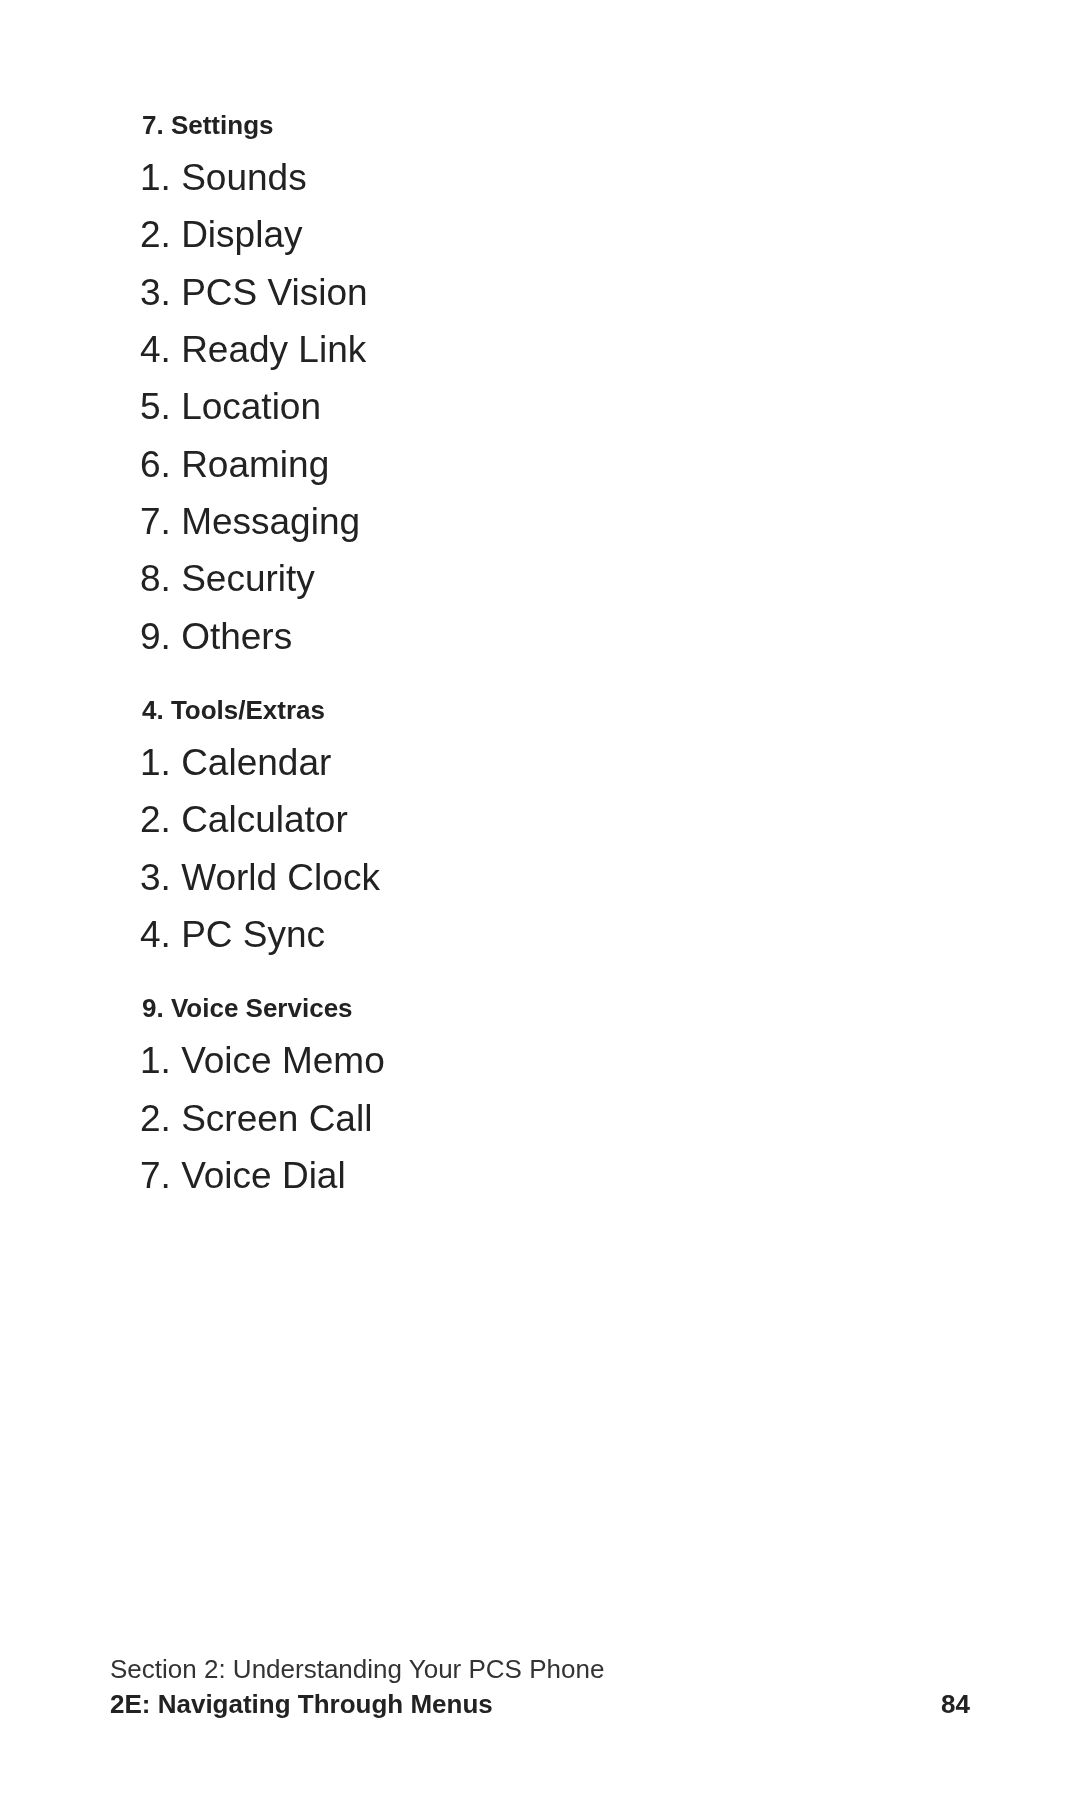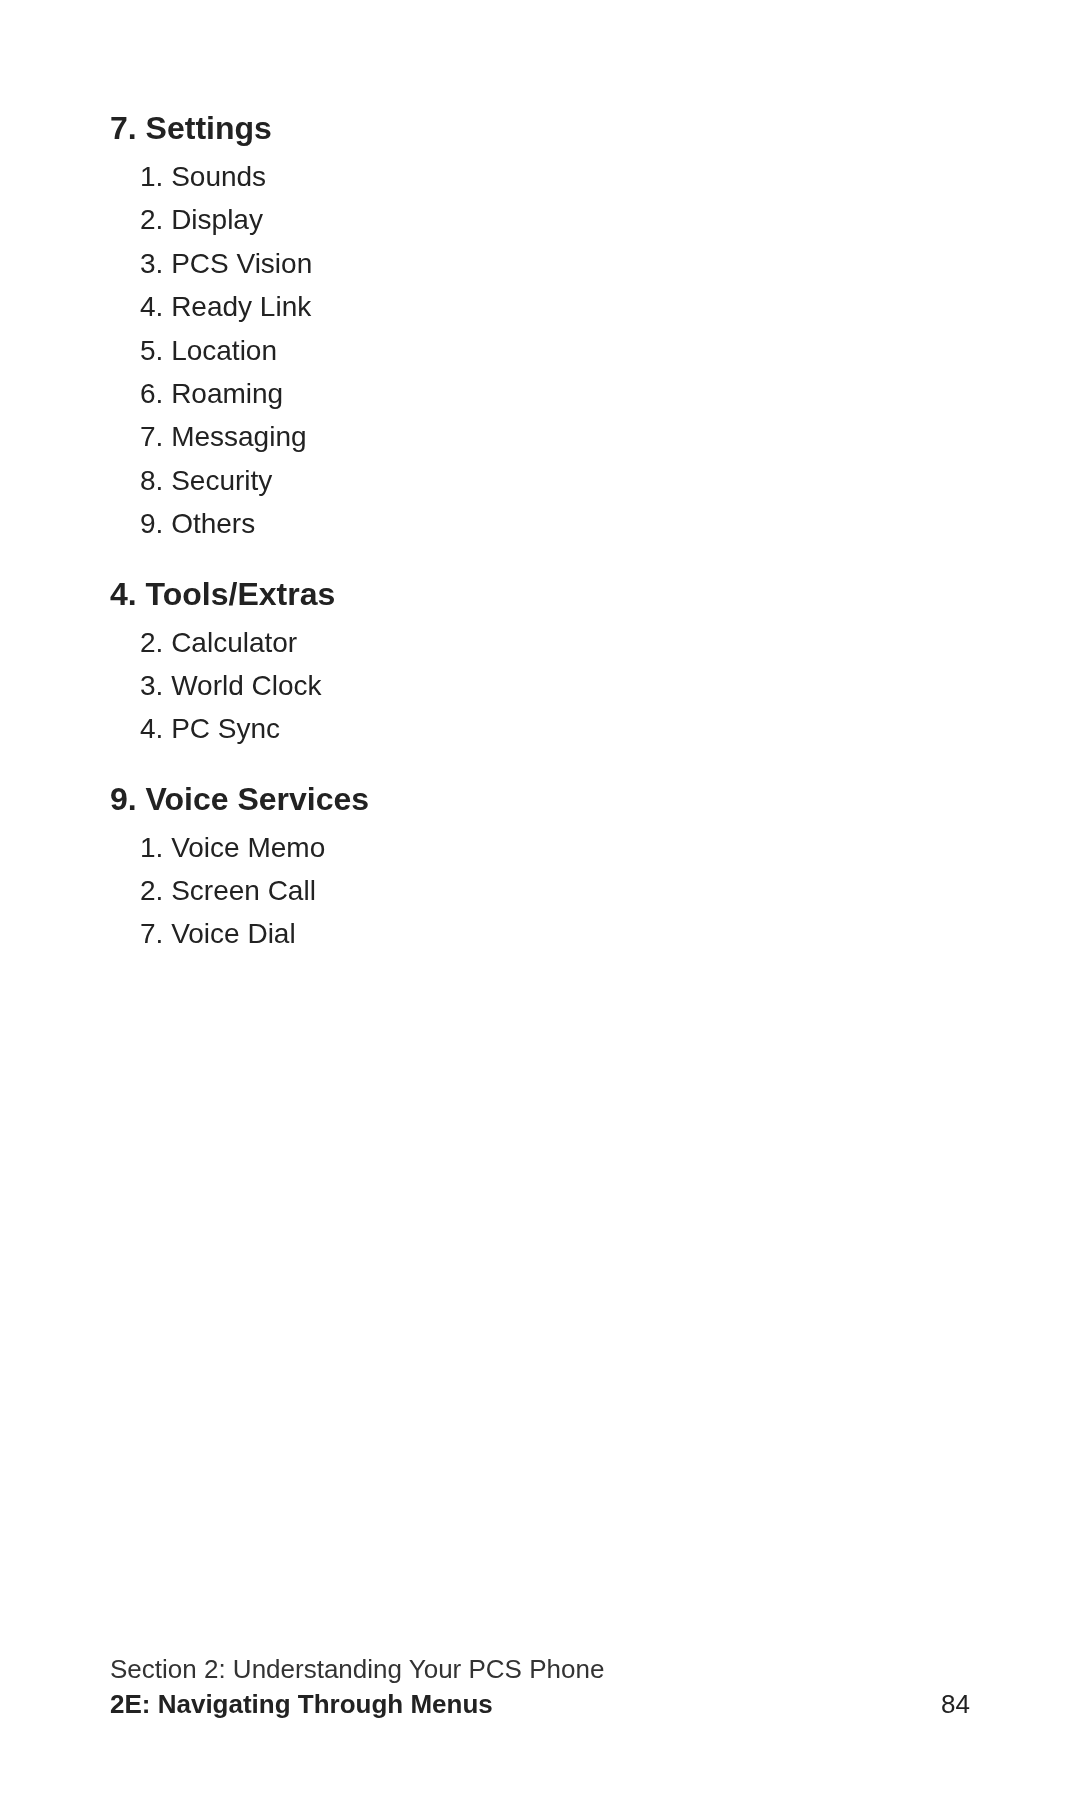--- a/index.html
+++ b/index.html
@@ -21,32 +21,33 @@
     .page-content {
       padding: 80px 110px 80px 110px;
     }
 
     .section {
       margin-bottom: 20px;
     }
 
     .section-heading {
       font-weight: bold;
-      font-size: 32px;
+      font-size: 26px;
       margin-bottom: 8px;
       margin-top: 30px;
+      margin-left: 32px;
     }
 
     .sub-list {
       list-style: none;
       padding-left: 30px;
     }
 
     .sub-list li {
-      font-size: 28px;
+      font-size: 37px;
       line-height: 1.55;
       color: #222;
     }
 
     .page-footer {
       position: absolute;
       bottom: 80px;
       left: 0;
       right: 0;
       padding: 0 110px;
@@ -68,21 +69,21 @@
     }
 
     .footer-chapter {
       font-size: 26px;
       font-weight: bold;
       color: #222;
     }
 
     .footer-page-num {
       font-size: 26px;
-      font-weight: normal;
+      font-weight: bold;
       color: #222;
     }
   </style>
 </head>
 <body>
 
 <div class="page-content">
 
 <div class="section">
       <div class="section-heading">7. Settings</div>
@@ -94,20 +95,21 @@
         <li>5. Location</li>
         <li>6. Roaming</li>
         <li>7. Messaging</li>
         <li>8. Security</li>
         <li>9. Others</li>
       </ul>
     </div>
     <div class="section">
       <div class="section-heading">4. Tools/Extras</div>
       <ul class="sub-list">
+        <li>1. Calendar</li>
         <li>2. Calculator</li>
         <li>3. World Clock</li>
         <li>4. PC Sync</li>
       </ul>
     </div>
     <div class="section">
       <div class="section-heading">9. Voice Services</div>
       <ul class="sub-list">
         <li>1. Voice Memo</li>
         <li>2. Screen Call</li>

